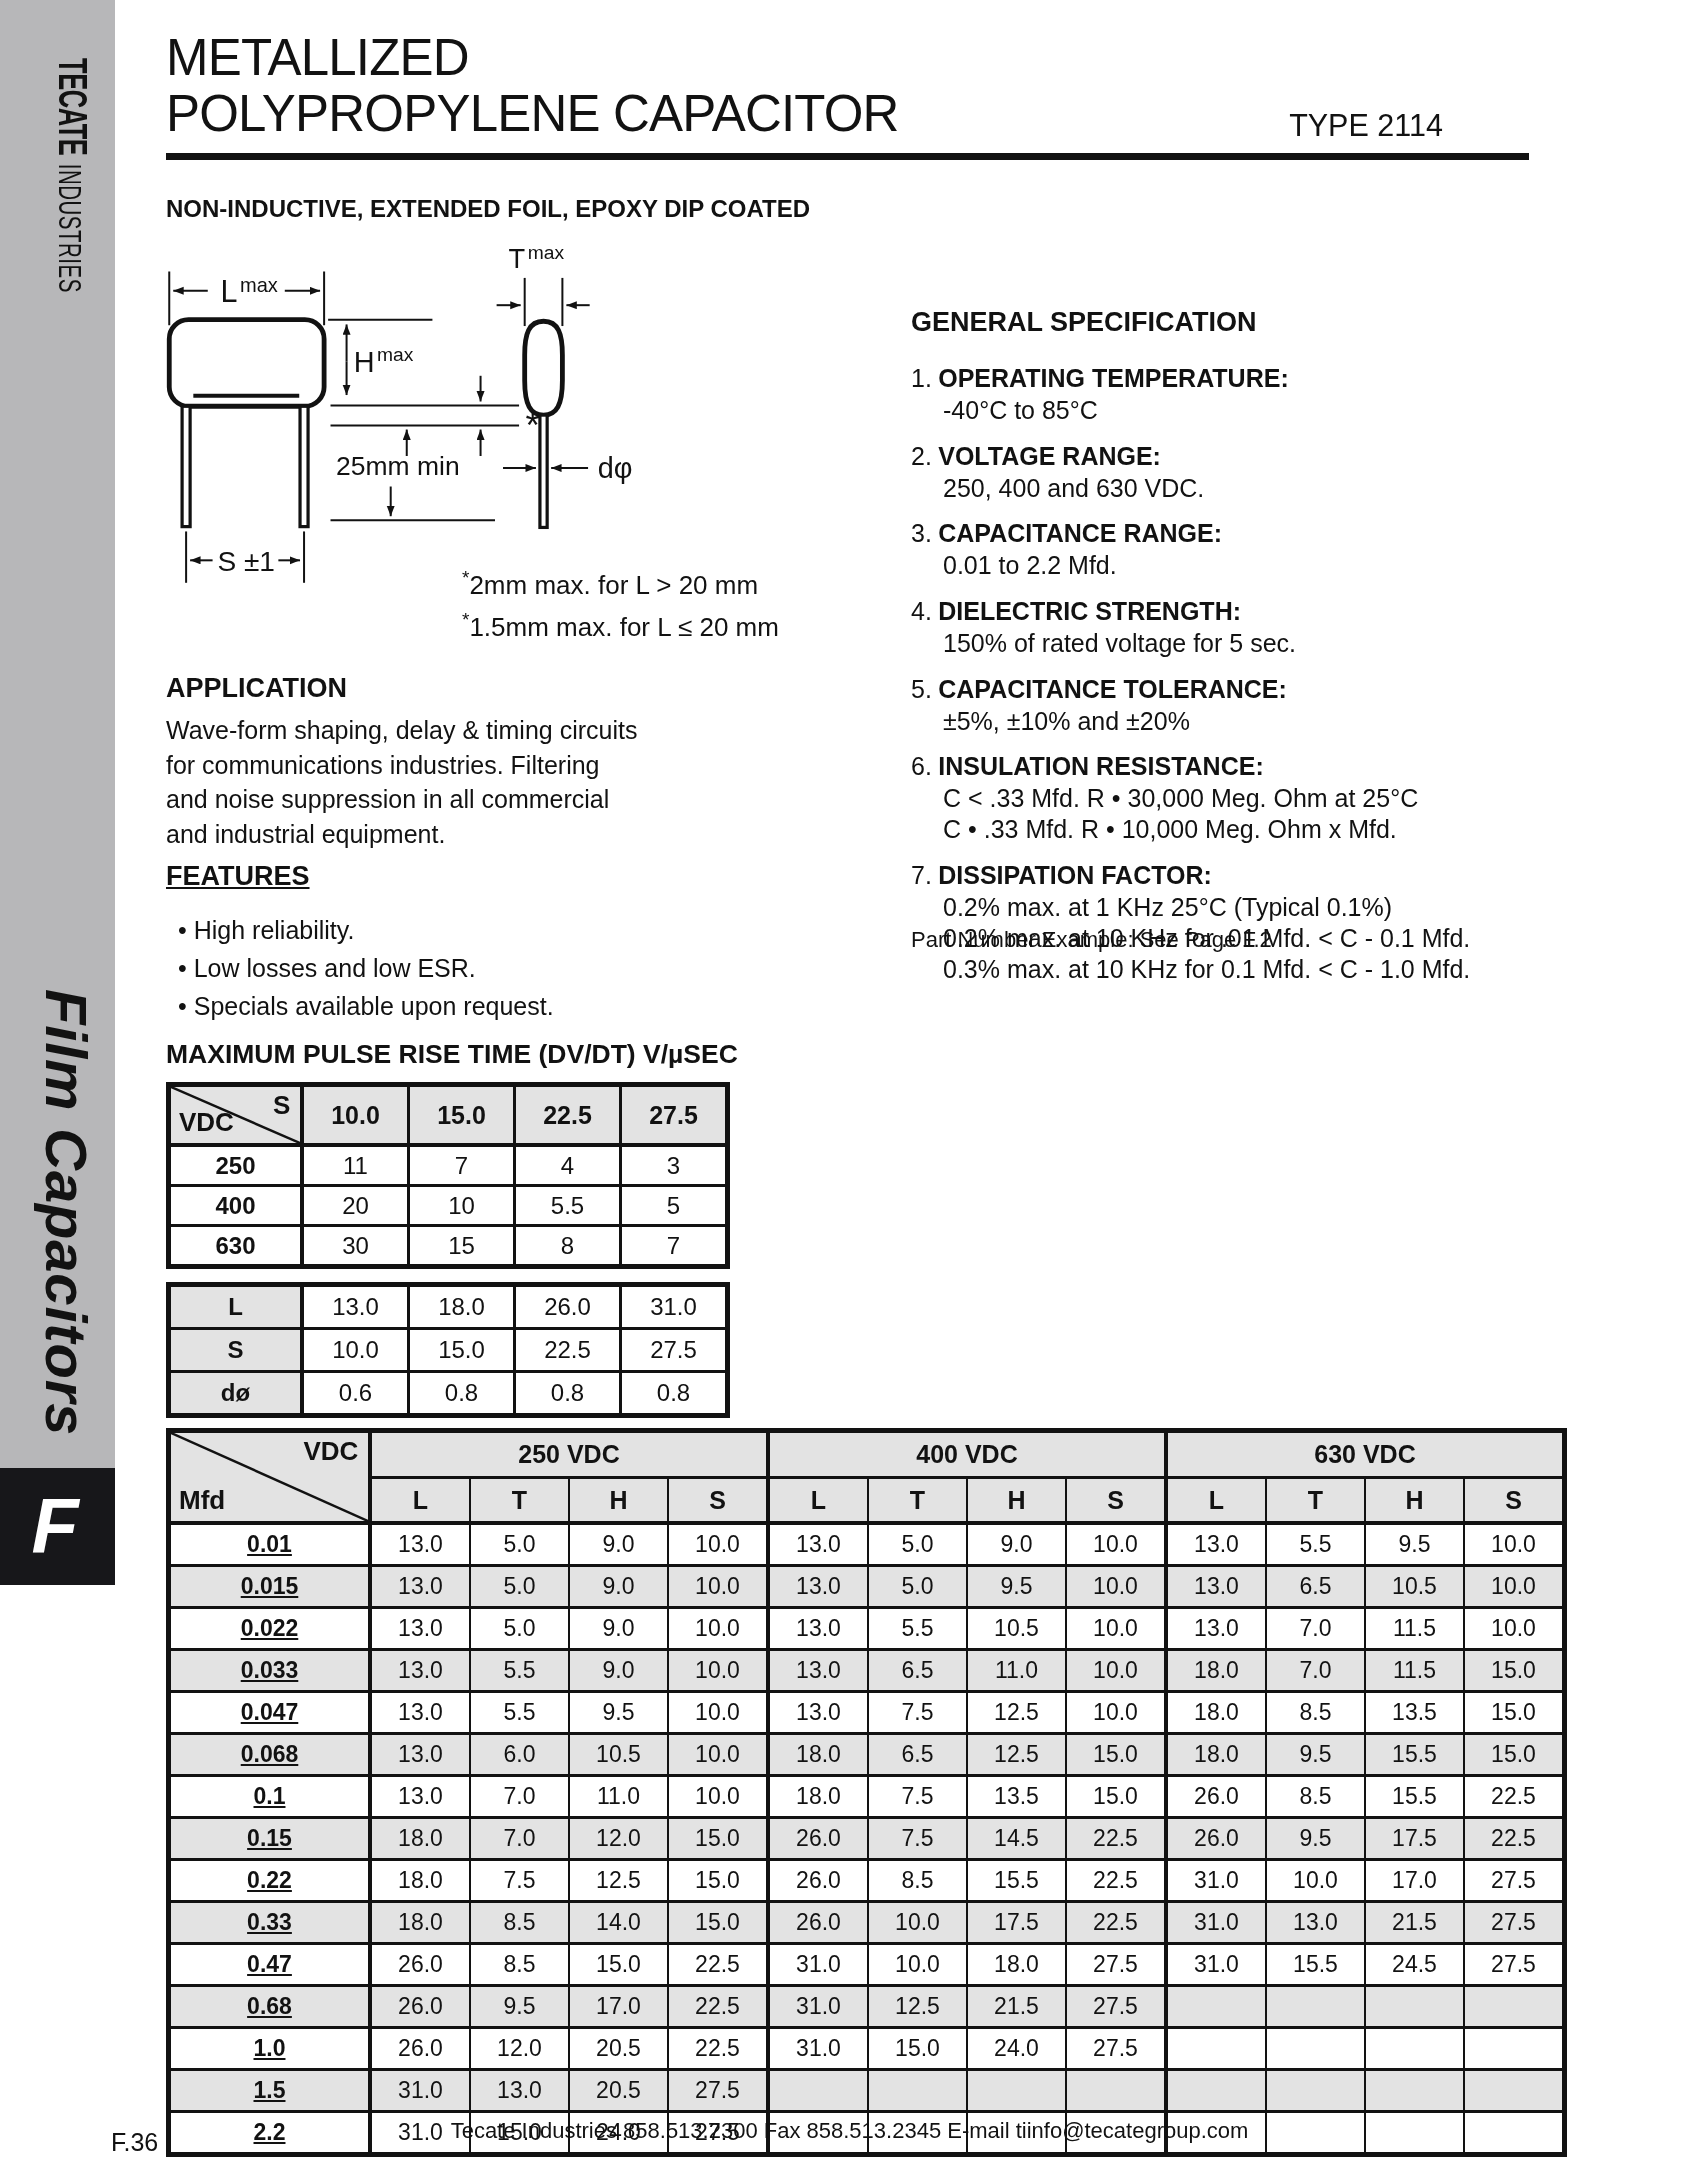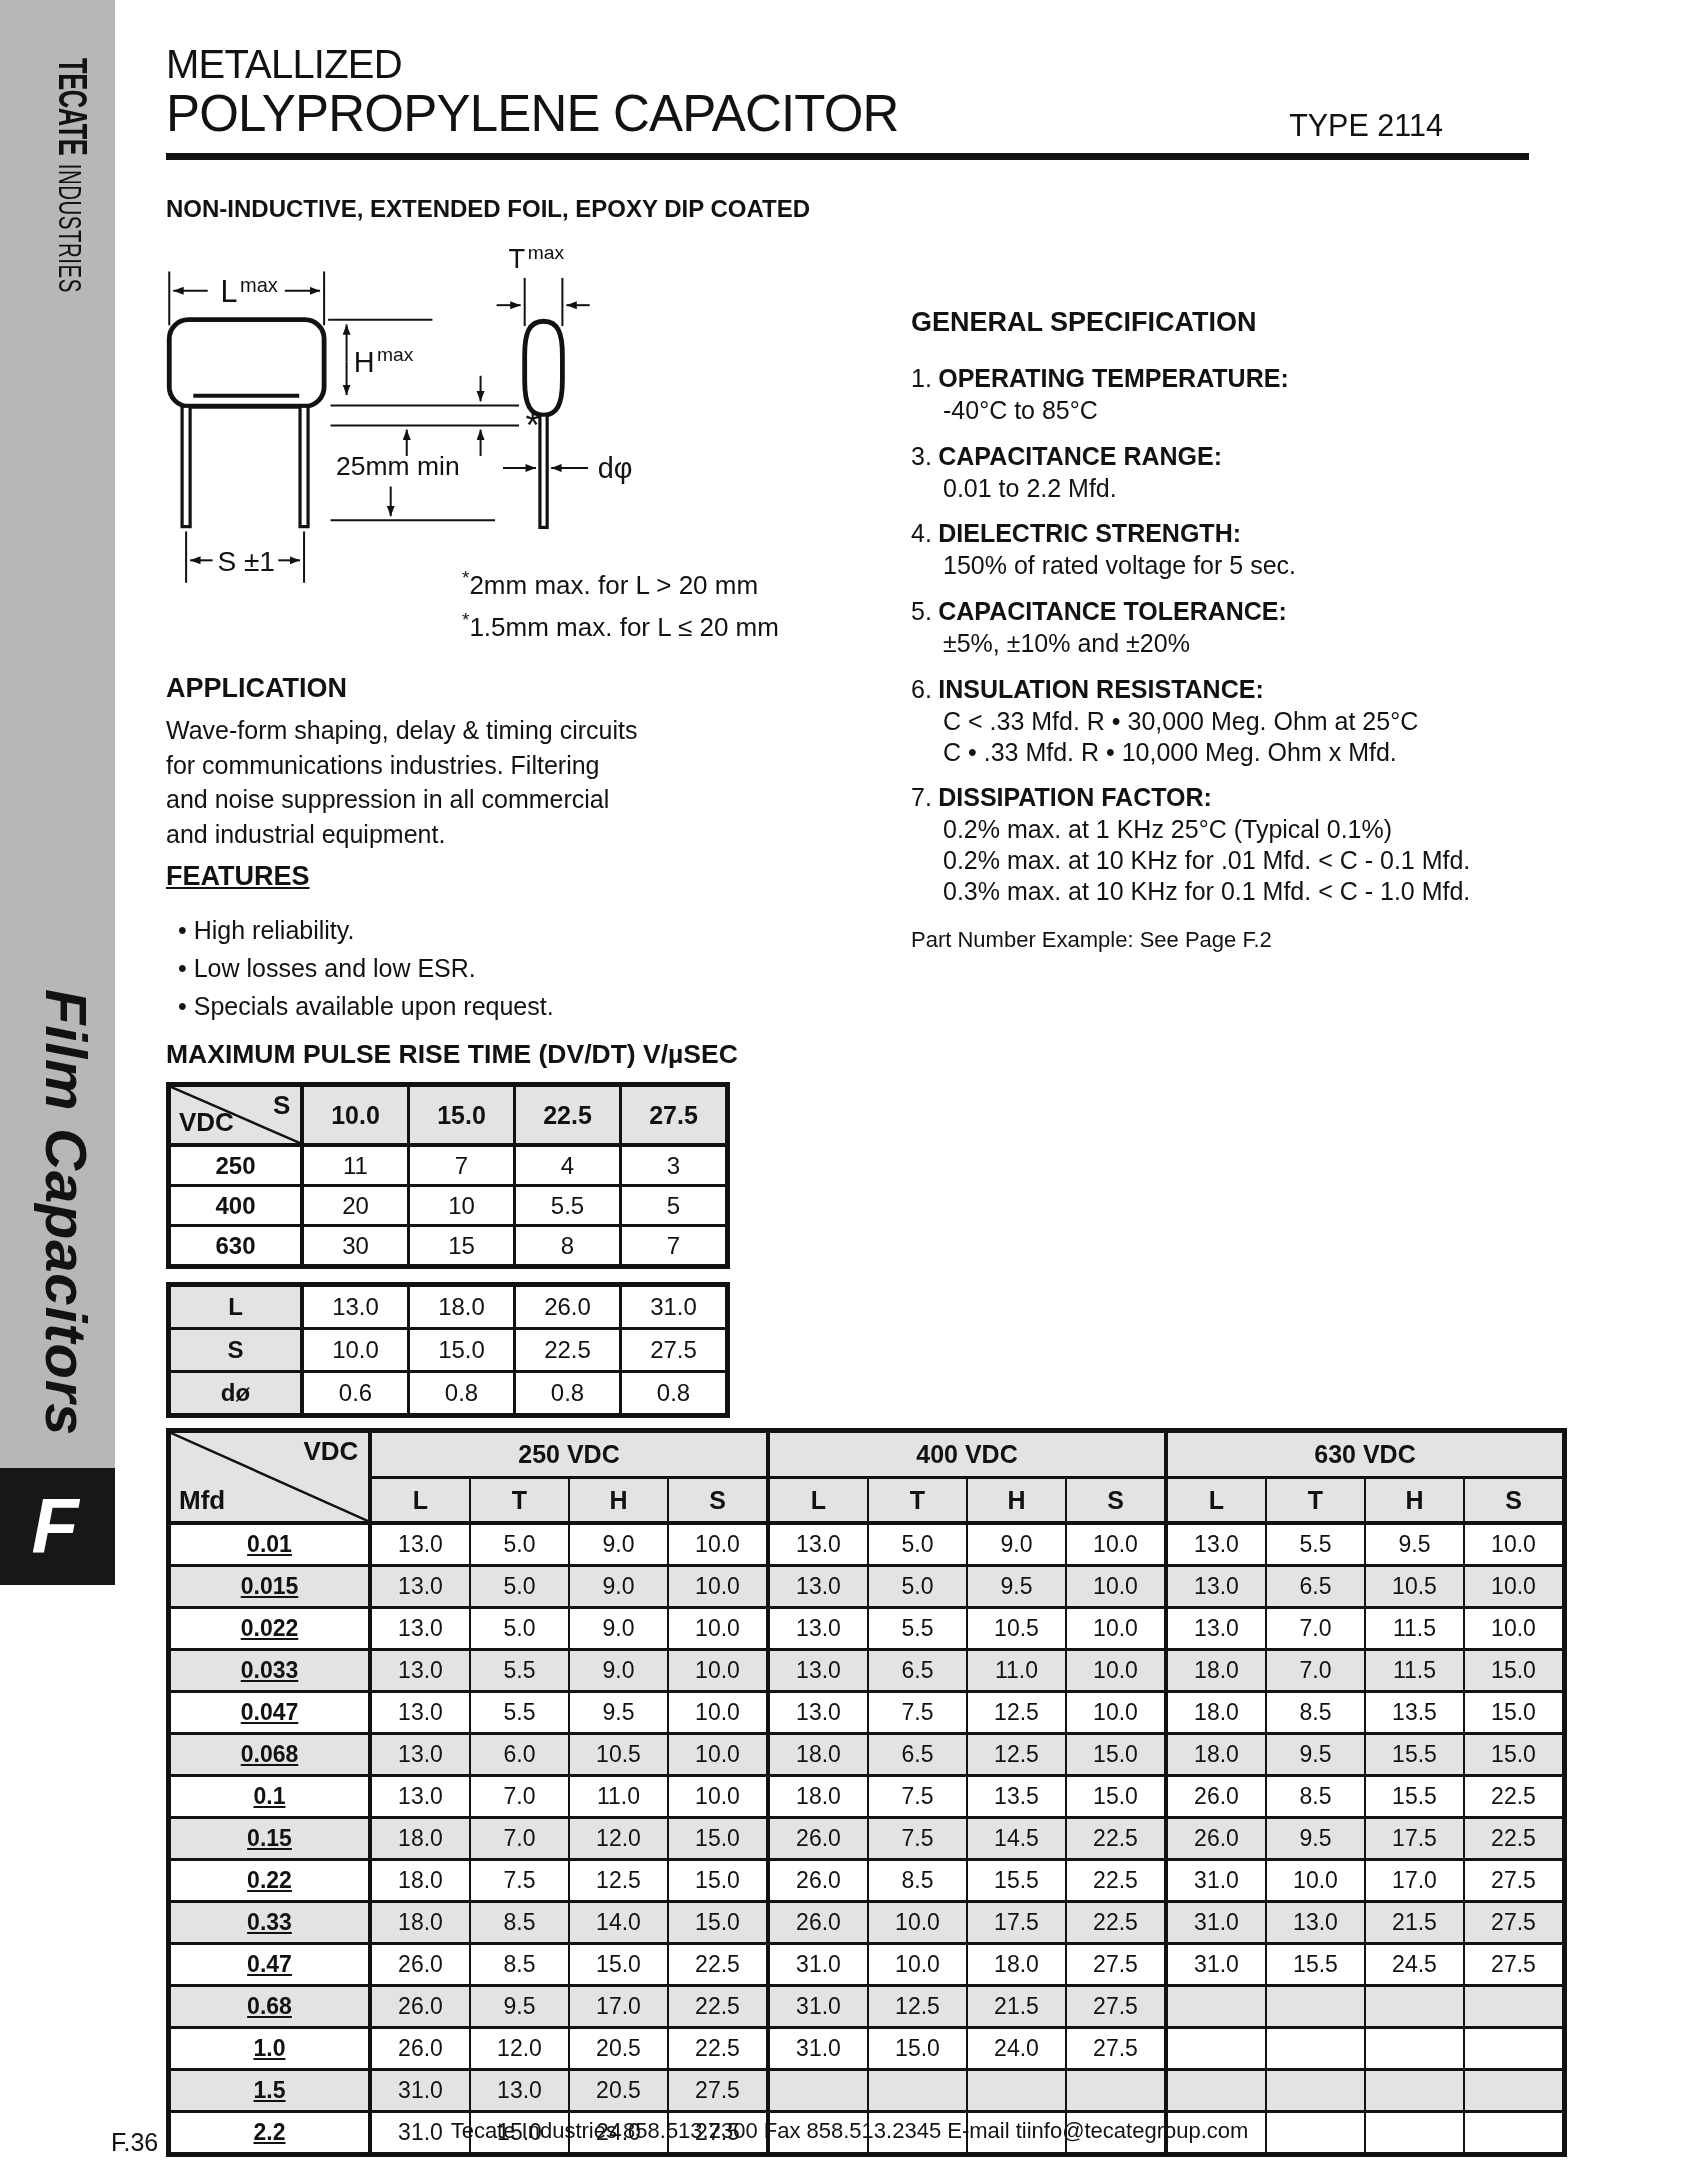--- a/index.html
+++ b/index.html
@@ -11,21 +11,21 @@
   
   #sidebar{left:0;top:0;width:115px;height:1468px;background:#b7b7b9;}
   .vtext{position:absolute;white-space:nowrap;transform-origin:0 0;}
   #brand{left:95px;top:58px;transform:rotate(90deg) scaleX(0.64);}
   #brand .b1{font-size:40px;font-weight:900;letter-spacing:-0.8px;}
   #brand .b2{font-size:32px;font-weight:400;margin-left:13px;letter-spacing:0.8px;}
   #film{left:100px;top:989px;transform:rotate(90deg);font-size:58px;font-weight:bold;font-style:italic;letter-spacing:0.8px;}
   #ftab{left:0;top:1468px;width:115px;height:117px;background:#17171a;display:flex;align-items:center;justify-content:center;}
   #ftab span{color:#fff;font-size:77px;font-weight:bold;font-style:italic;line-height:1;padding-right:4.8px;}
   
-  #title1{left:166px;top:32px;font-size:40px;letter-spacing:-0.8px;line-height:1;margin-top:12px;}
+  #title1{left:166px;top:32px;font-size:51px;letter-spacing:-0.8px;line-height:1;}
   #title2{left:166px;top:88px;font-size:51px;letter-spacing:-0.8px;line-height:1;}
   #typelabel{left:1204px;top:108px;width:324px;text-align:center;font-size:30.5px;}
   #rule{left:166px;top:153px;width:1363px;height:7.2px;background:#121212;}
   #subtitle{left:166px;top:195px;font-size:24px;font-weight:bold;letter-spacing:0;}
   
   #diagram{left:166px;top:241px;}
   #diagram text{fill:#121212;font-family:"Liberation Sans",sans-serif;}
   .note{left:462px;font-size:26px;}
   .note sup{font-size:19px;}
   #note1{top:567px;}
@@ -163,20 +163,24 @@
     <li>Low losses and low ESR.</li>
     <li>Specials available upon request.</li>
   </ul>
 
 <div id="spec" class="abs">
   <div id="spec-head">GENERAL SPECIFICATION</div>
   <div id="spec-items">
       <div class="spec-item">
         <div class="spec-title"><span class="num">1.</span><span>OPERATING TEMPERATURE:</span></div>
         <div class="spec-line">-40°C to 85°C</div>
+      </div>
+      <div class="spec-item">
+        <div class="spec-title"><span class="num">2.</span><span>VOLTAGE RANGE:</span></div>
+        <div class="spec-line">250, 400 and 630 VDC.</div>
       </div>
       <div class="spec-item">
         <div class="spec-title"><span class="num">3.</span><span>CAPACITANCE RANGE:</span></div>
         <div class="spec-line">0.01 to 2.2 Mfd.</div>
       </div>
       <div class="spec-item">
         <div class="spec-title"><span class="num">4.</span><span>DIELECTRIC STRENGTH:</span></div>
         <div class="spec-line">150% of rated voltage for 5 sec.</div>
       </div>
       <div class="spec-item">

